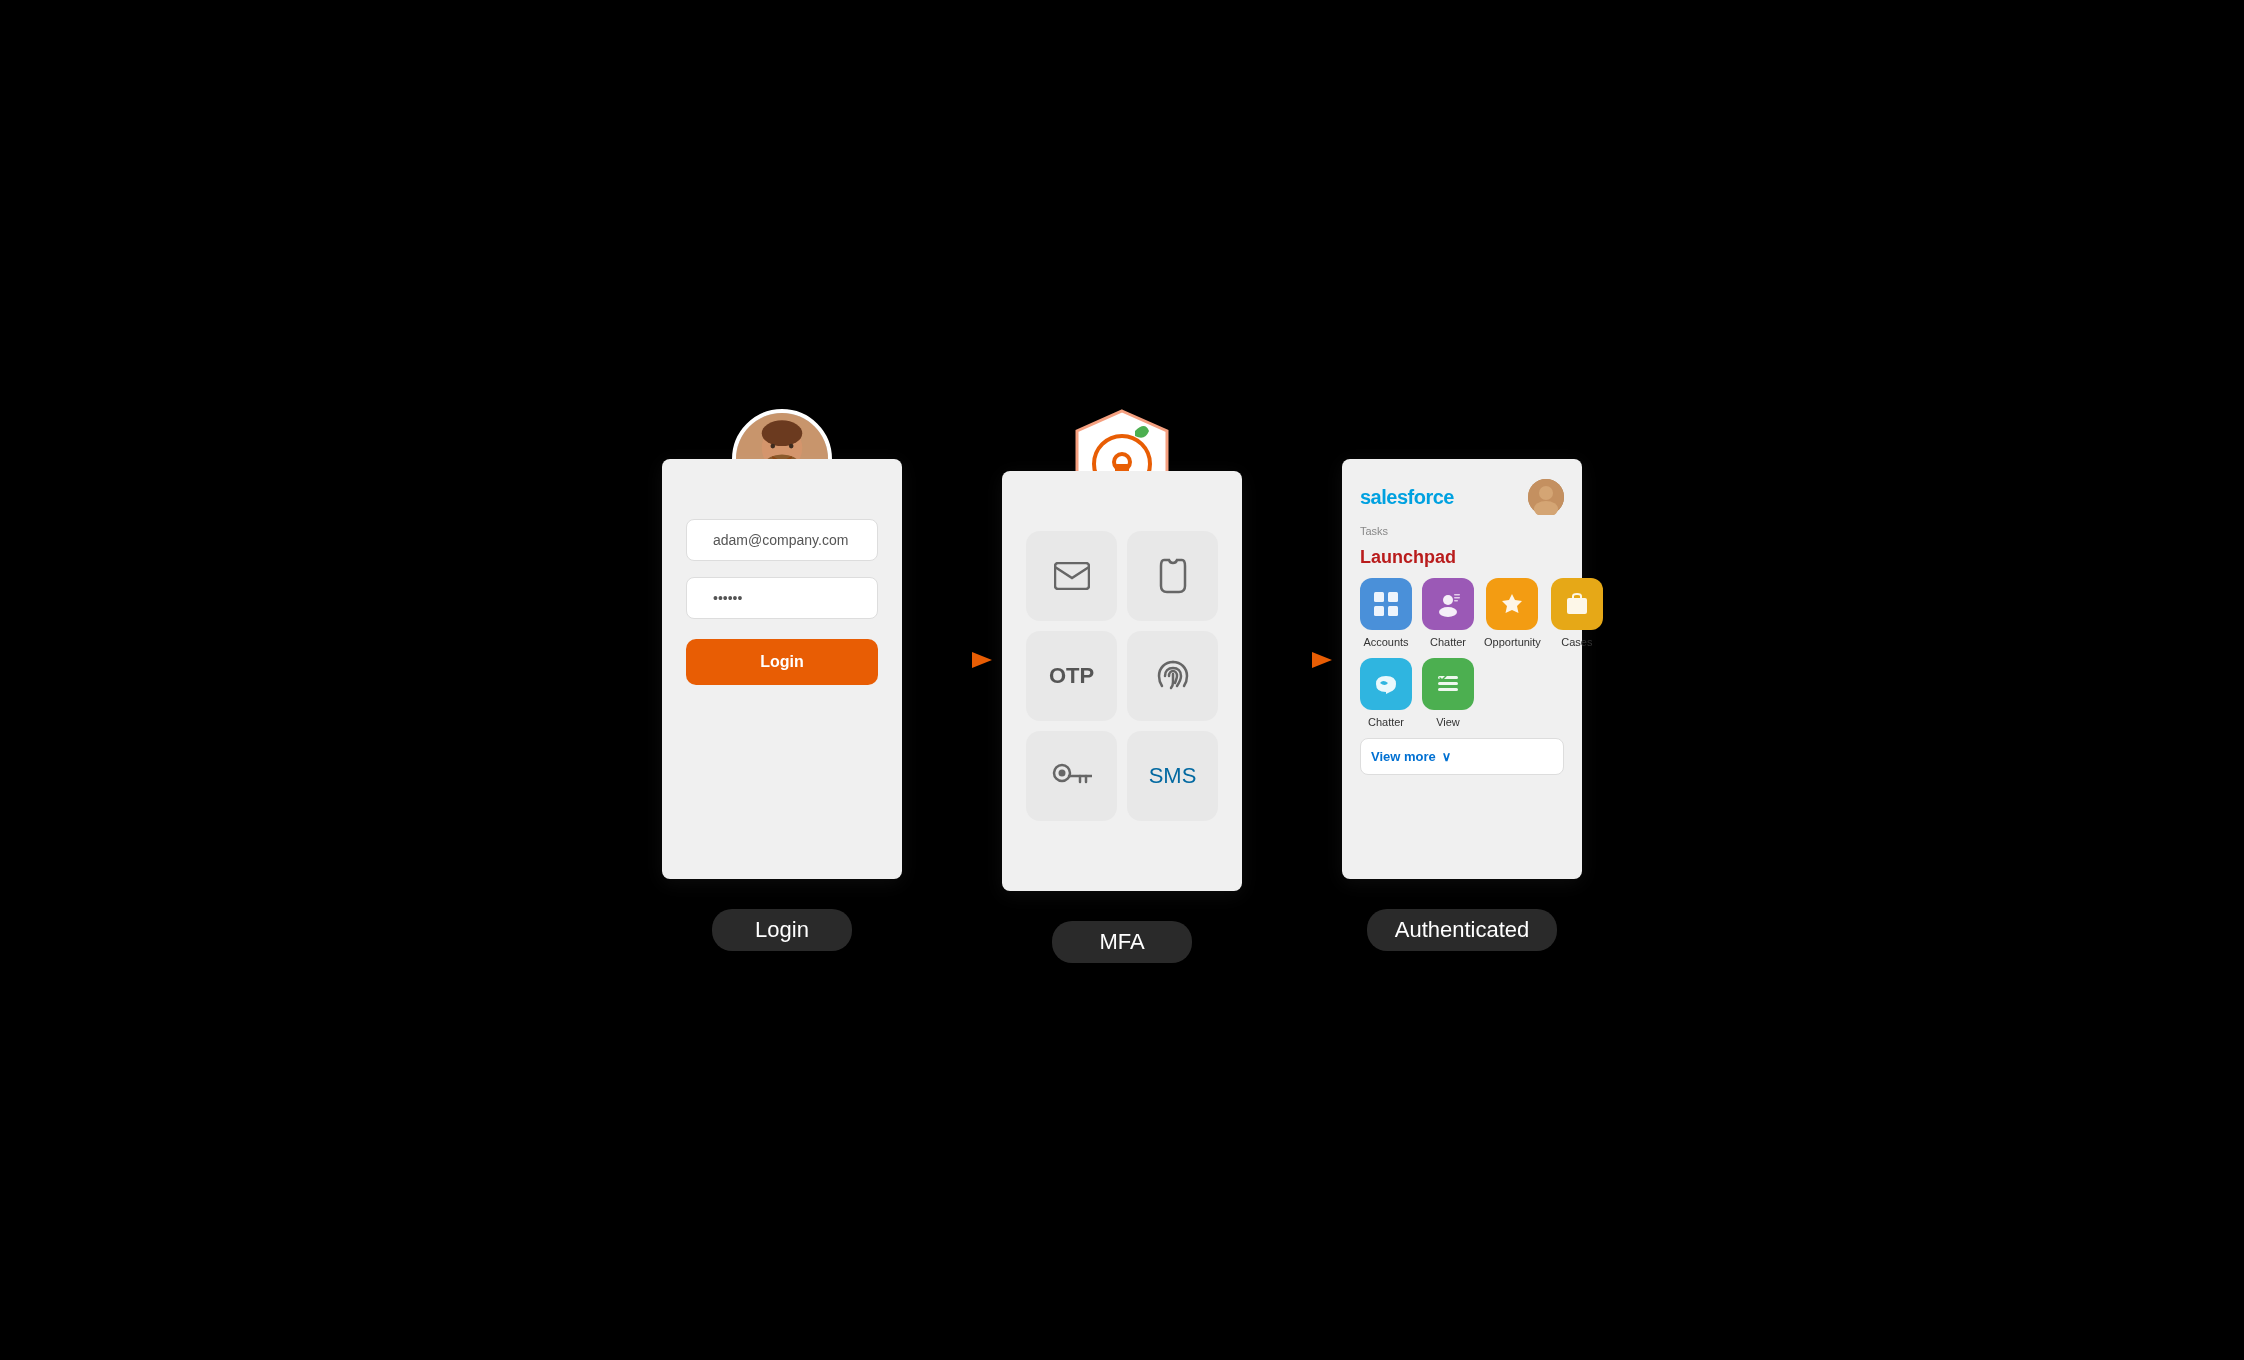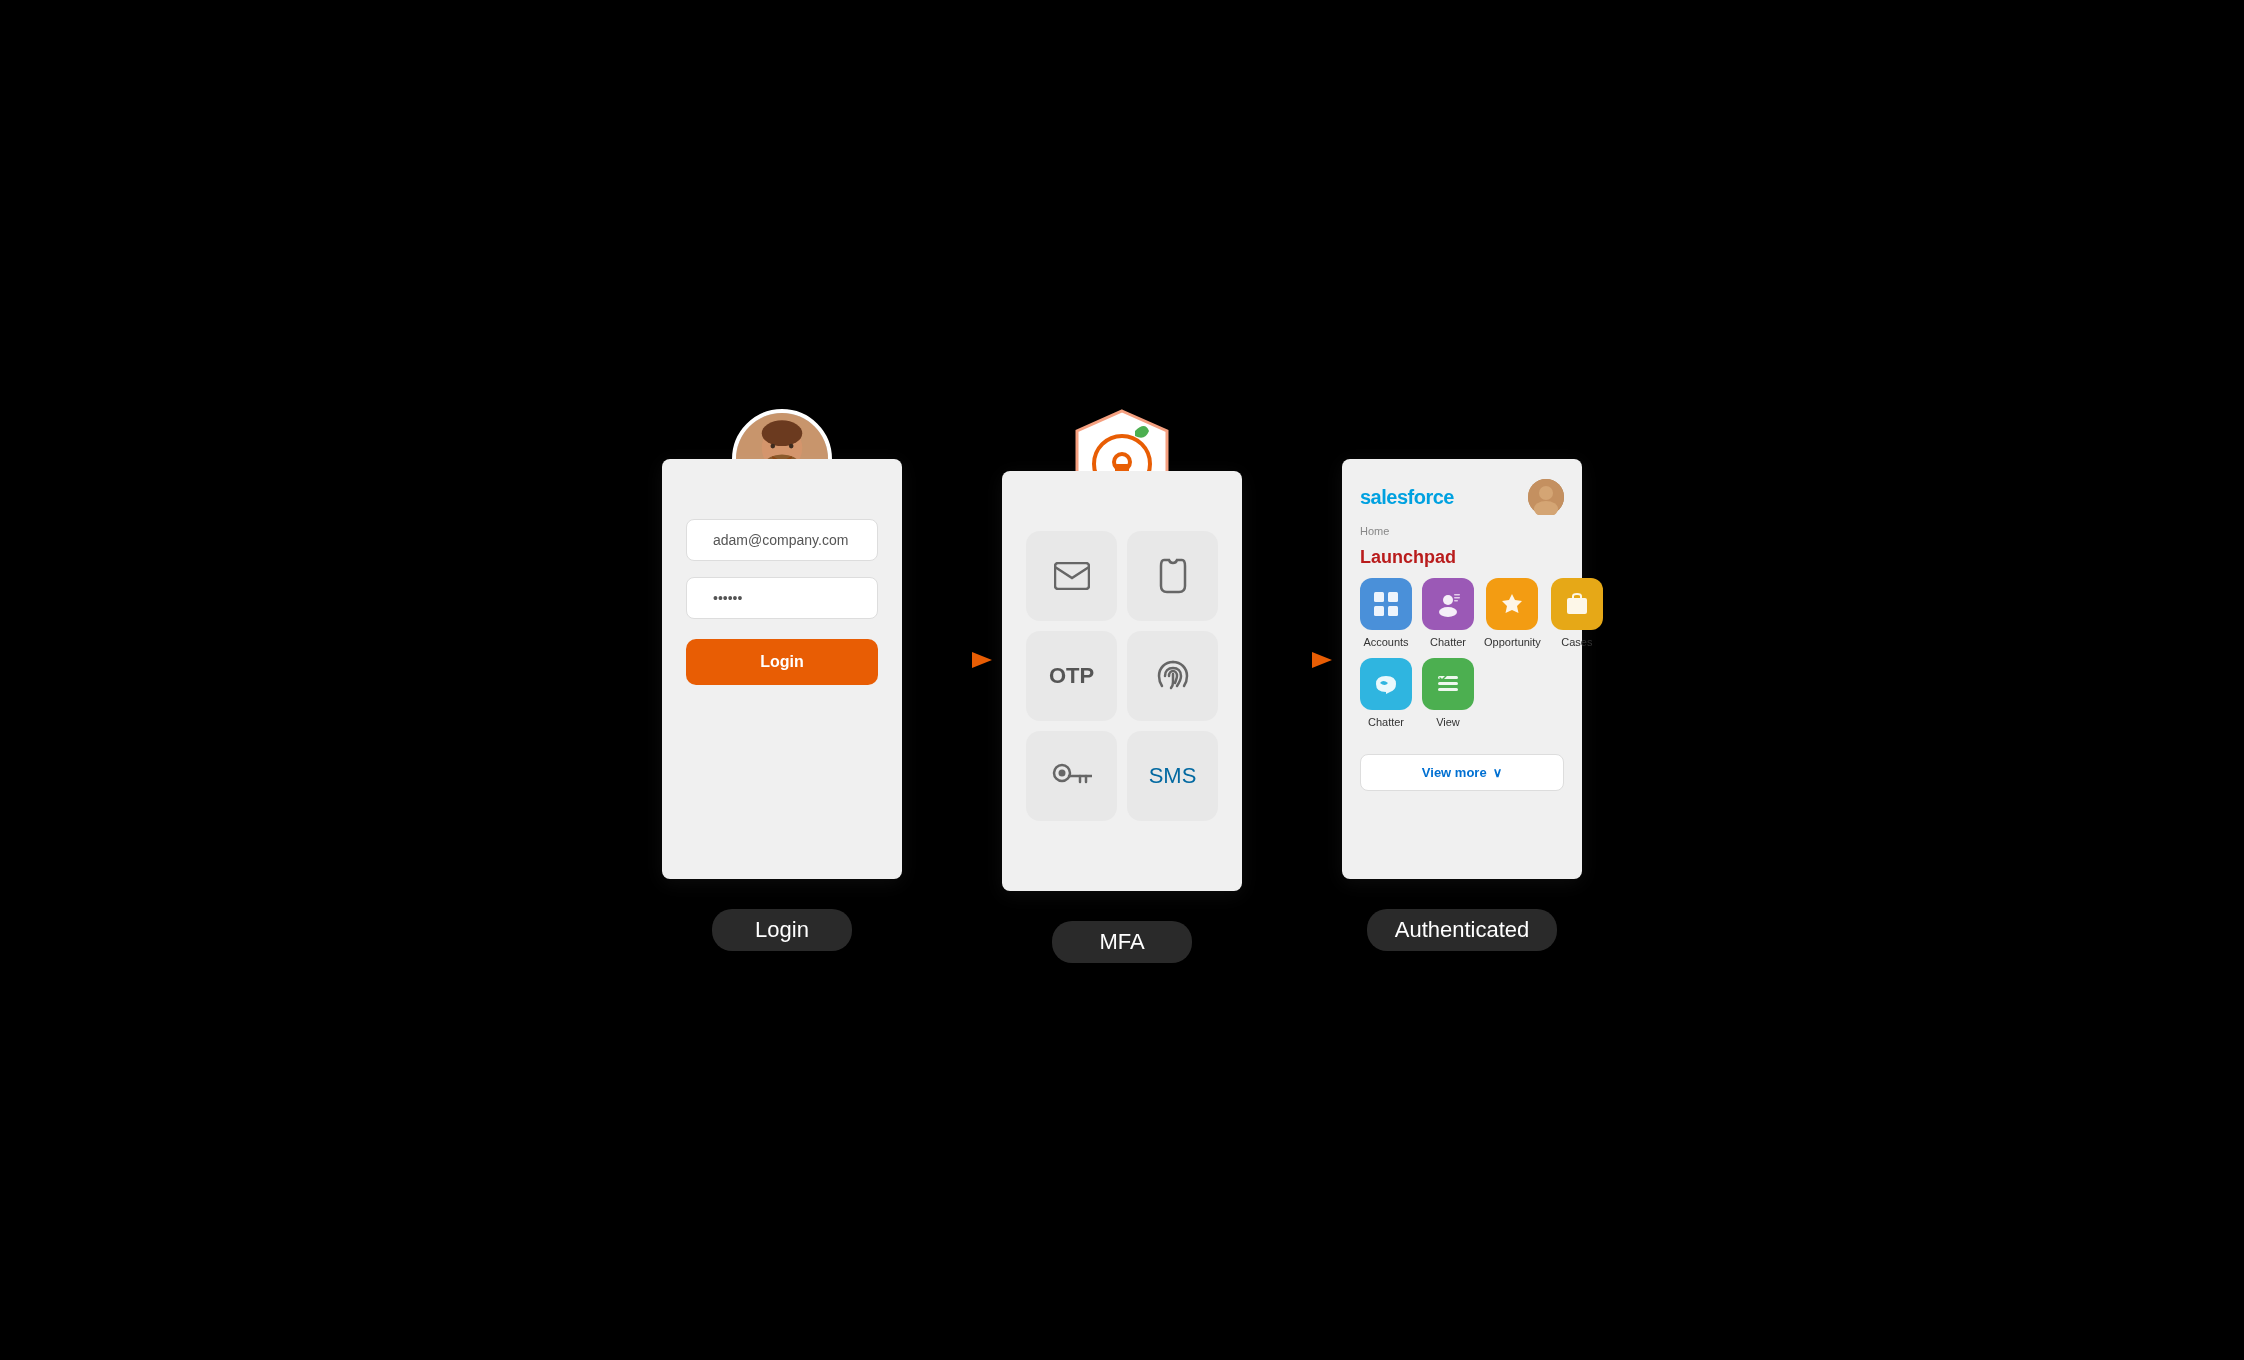--- a/index.html
+++ b/index.html
@@ -184,28 +184,27 @@
     .app-yellow { background: #e6a817; }
     .app-cyan { background: #2fb5e0; }
     .app-green { background: #4caf50; }
     .sf-view-more {
       width: 100%;
       border: 1.5px solid #ddd;
       border-radius: 8px;
       padding: 10px;
       display: flex;
       align-items: center;
-      justify-content: center;
       gap: 6px;
       color: #0070d2;
       font-size: 13px;
       font-weight: 600;
       cursor: pointer;
       background: #fff;
-      margin-top: 16px;
+      margin-top: 0;
     }
     
     .arrow-container {
       display: flex;
       align-items: center;
       padding-bottom: 40px;
       margin: 0 10px;
     }
     .arrow-svg {
       width: 80px;
@@ -363,21 +362,21 @@
           <div class="sf-logo">salesforce</div>
           <div class="sf-avatar">
             <svg width="36" height="36" viewBox="0 0 36 36" xmlns="http://www.w3.org/2000/svg">
               <circle cx="18" cy="18" r="18" fill="#c49060"></circle>
               <circle cx="18" cy="14" r="7" fill="#d4a574"></circle>
               <ellipse cx="18" cy="30" rx="12" ry="8" fill="#d4a574"></ellipse>
             </svg>
           </div>
         </div>
 
-        <div class="sf-breadcrumb">Home</div>
+        <div class="sf-breadcrumb">Tasks</div>
 
         <div class="sf-title">Launchpad</div>
 
         <div class="sf-apps-grid">
 
           <div class="sf-app">
             <div class="sf-app-icon app-blue">
               <svg width="28" height="28" viewBox="0 0 28 28" fill="none" xmlns="http://www.w3.org/2000/svg">
                 <rect x="2" y="2" width="10" height="10" rx="1.5" fill="white" opacity="0.9"></rect>
                 <rect x="16" y="2" width="10" height="10" rx="1.5" fill="white" opacity="0.9"></rect>

